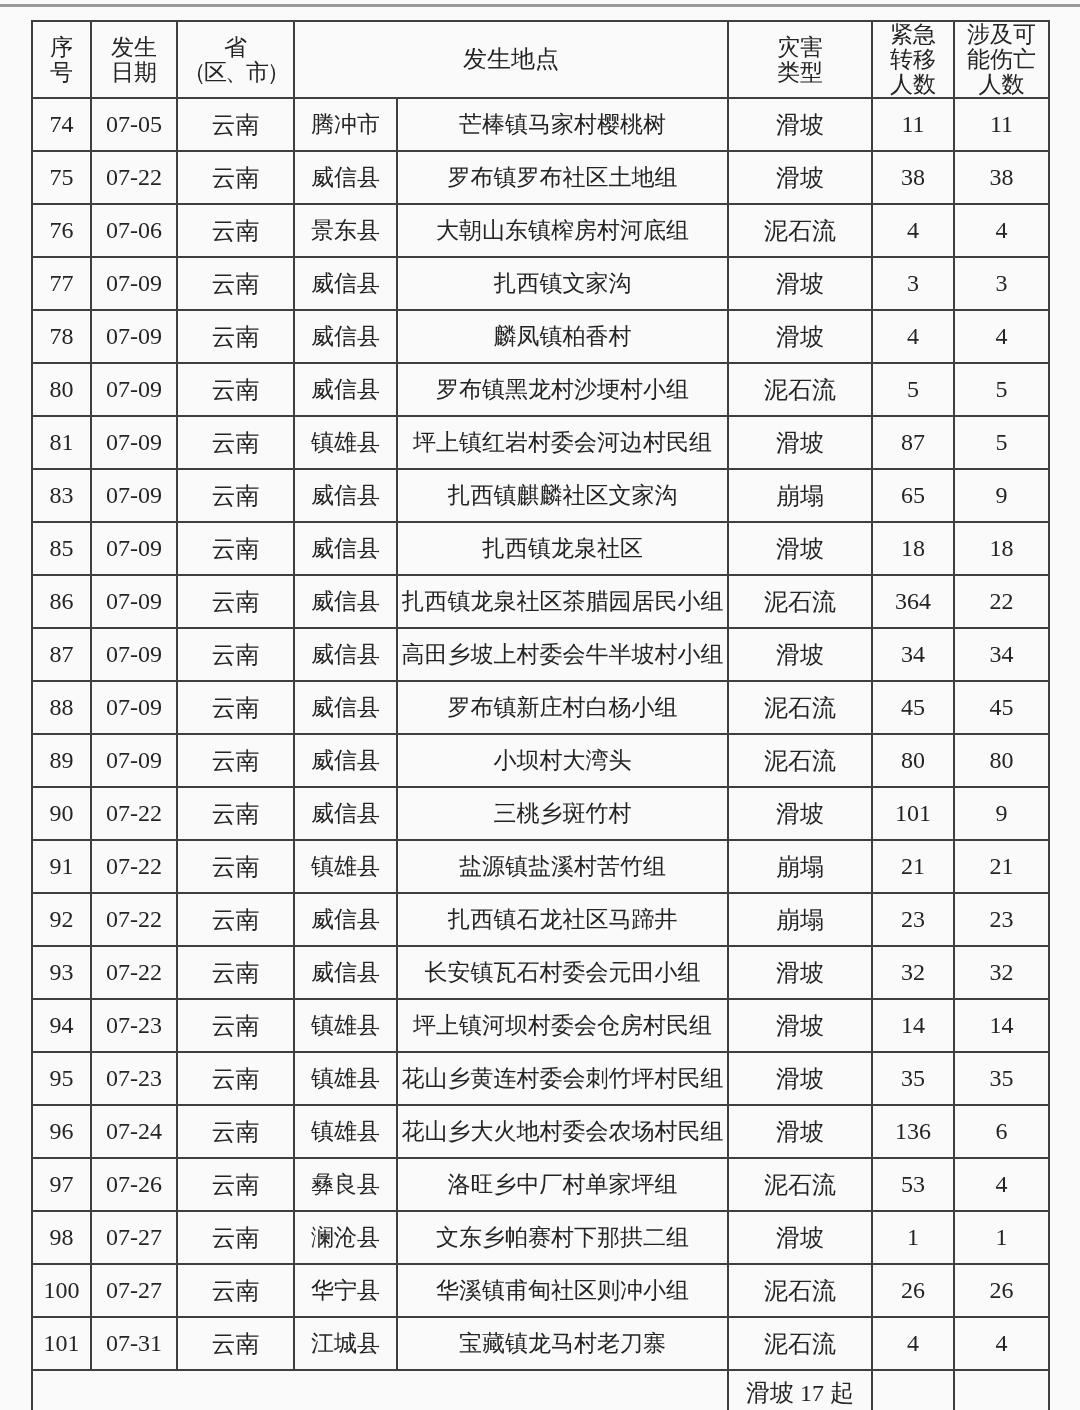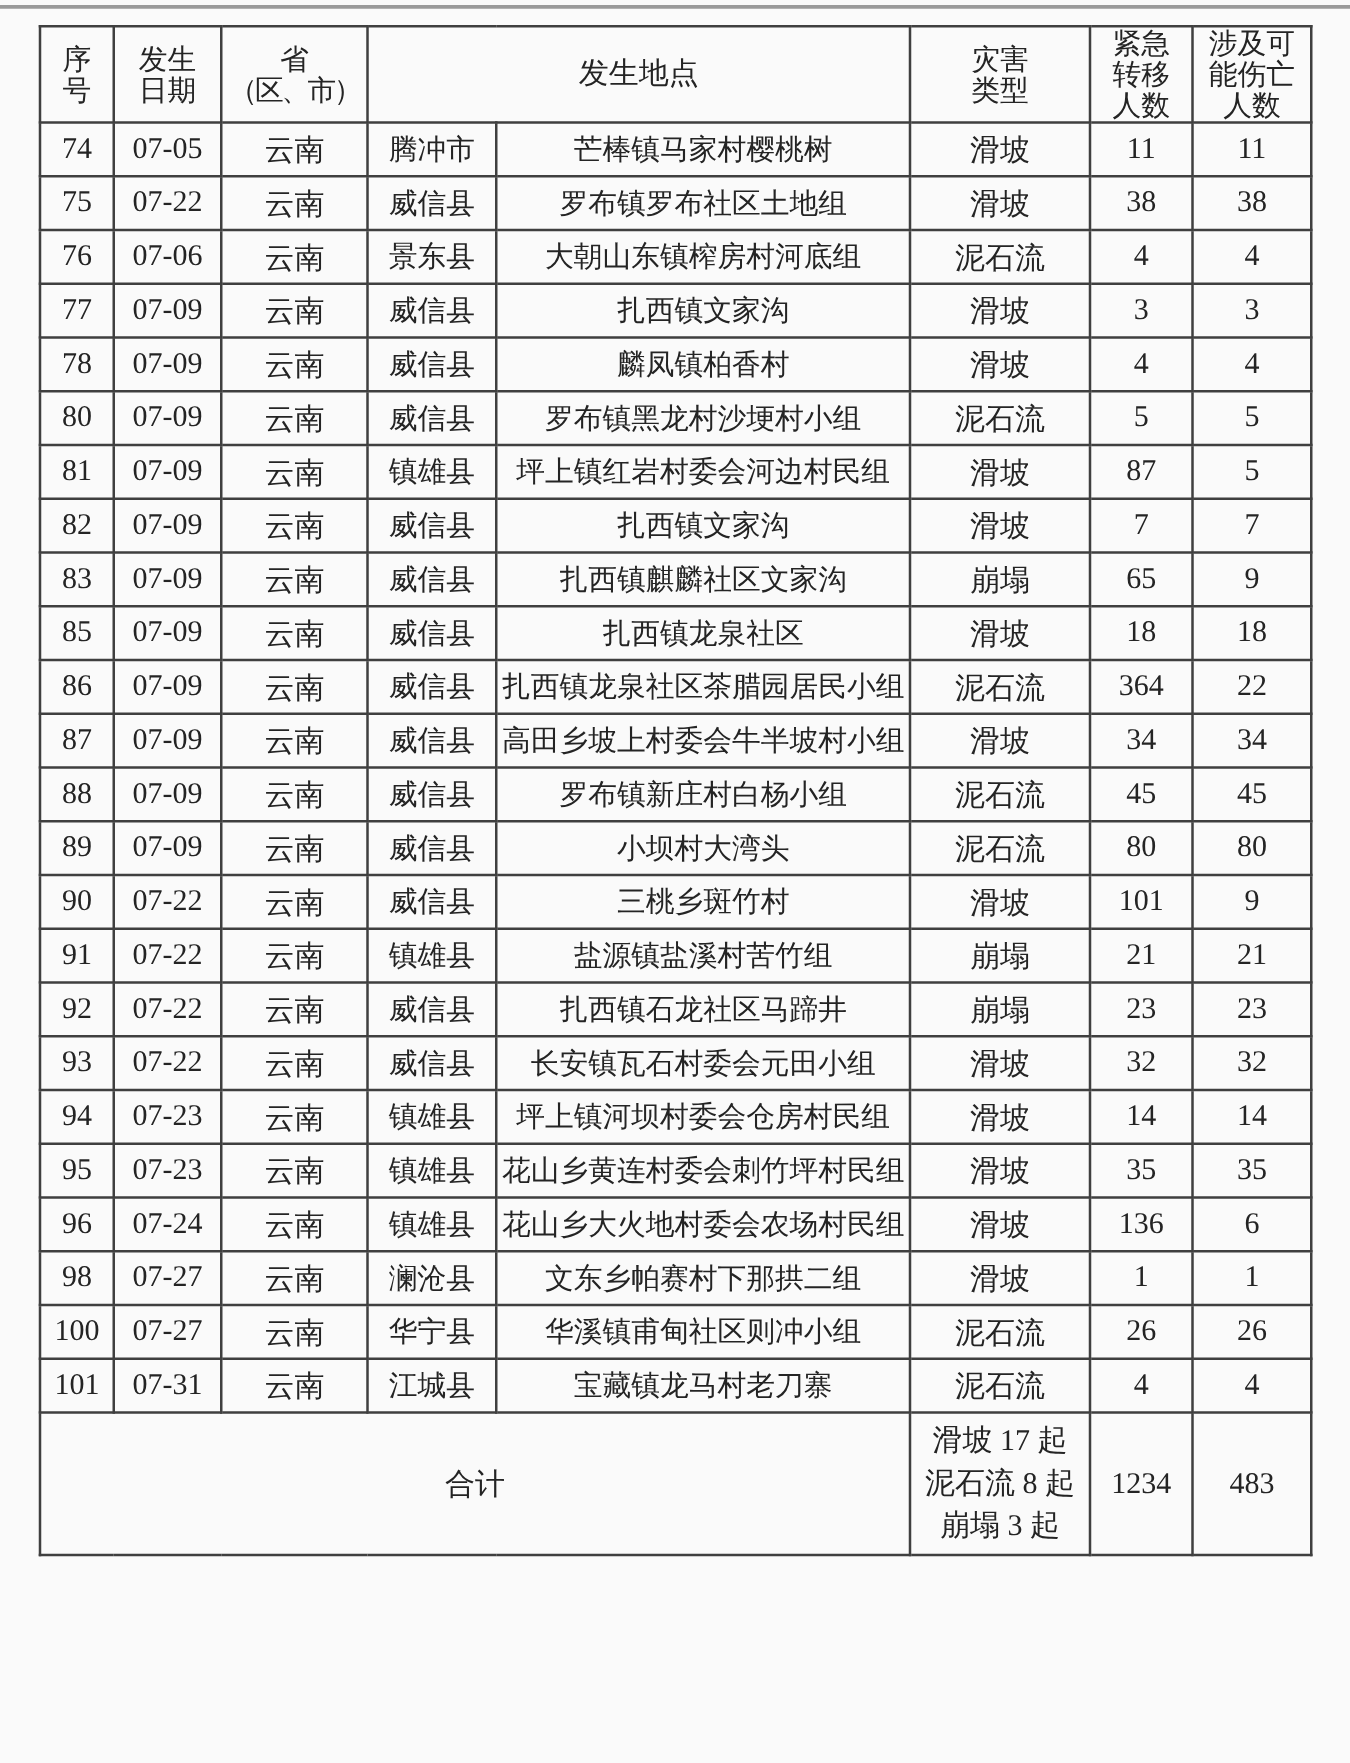--- a/index.html
+++ b/index.html
@@ -29,21 +29,21 @@
     vertical-align: middle;
     padding: 0;
     font-weight: normal;
     overflow: hidden;
   }
   thead tr { height: 75px; }
   thead th { font-size: 23px; line-height: 25px; }
   thead .hline { white-space: nowrap; }
   thead .tight { letter-spacing: -2px; }
   thead .loc-head { font-size: 24px; }
-  tbody tr { height: 43px; }
+  tbody tr { height: 53px; }
   tbody td { font-size: 24px; white-space: nowrap; }
   tbody td.col-location { font-size: 23px; }
   tbody td.col-county { font-size: 23px; border-radius: 14px; }
   tfoot tr { height: 114px; }
   tfoot td { font-size: 24px; }
   tfoot .type-summary .sline { line-height: 34px; white-space: nowrap; }
 </style>
 </head>
 <body>
 
@@ -158,30 +158,20 @@
         <td class="col-no">81</td>
         <td class="col-date">07-09</td>
         <td class="col-province">云南</td>
         <td class="col-county">镇雄县</td>
         <td class="col-location">坪上镇红岩村委会河边村民组</td>
         <td class="col-type">滑坡</td>
         <td class="col-transferred">87</td>
         <td class="col-casualties">5</td>
       </tr>
       <tr>
-        <td class="col-no">82</td>
-        <td class="col-date">07-09</td>
-        <td class="col-province">云南</td>
-        <td class="col-county">威信县</td>
-        <td class="col-location">扎西镇文家沟</td>
-        <td class="col-type">滑坡</td>
-        <td class="col-transferred">7</td>
-        <td class="col-casualties">7</td>
-      </tr>
-      <tr>
         <td class="col-no">83</td>
         <td class="col-date">07-09</td>
         <td class="col-province">云南</td>
         <td class="col-county">威信县</td>
         <td class="col-location">扎西镇麒麟社区文家沟</td>
         <td class="col-type">崩塌</td>
         <td class="col-transferred">65</td>
         <td class="col-casualties">9</td>
       </tr>
       <tr>
@@ -296,20 +286,30 @@
       </tr>
       <tr>
         <td class="col-no">96</td>
         <td class="col-date">07-24</td>
         <td class="col-province">云南</td>
         <td class="col-county">镇雄县</td>
         <td class="col-location">花山乡大火地村委会农场村民组</td>
         <td class="col-type">滑坡</td>
         <td class="col-transferred">136</td>
         <td class="col-casualties">6</td>
+      </tr>
+      <tr>
+        <td class="col-no">97</td>
+        <td class="col-date">07-26</td>
+        <td class="col-province">云南</td>
+        <td class="col-county">彝良县</td>
+        <td class="col-location">洛旺乡中厂村单家坪组</td>
+        <td class="col-type">泥石流</td>
+        <td class="col-transferred">53</td>
+        <td class="col-casualties">4</td>
       </tr>
       <tr>
         <td class="col-no">98</td>
         <td class="col-date">07-27</td>
         <td class="col-province">云南</td>
         <td class="col-county">澜沧县</td>
         <td class="col-location">文东乡帕赛村下那拱二组</td>
         <td class="col-type">滑坡</td>
         <td class="col-transferred">1</td>
         <td class="col-casualties">1</td>

